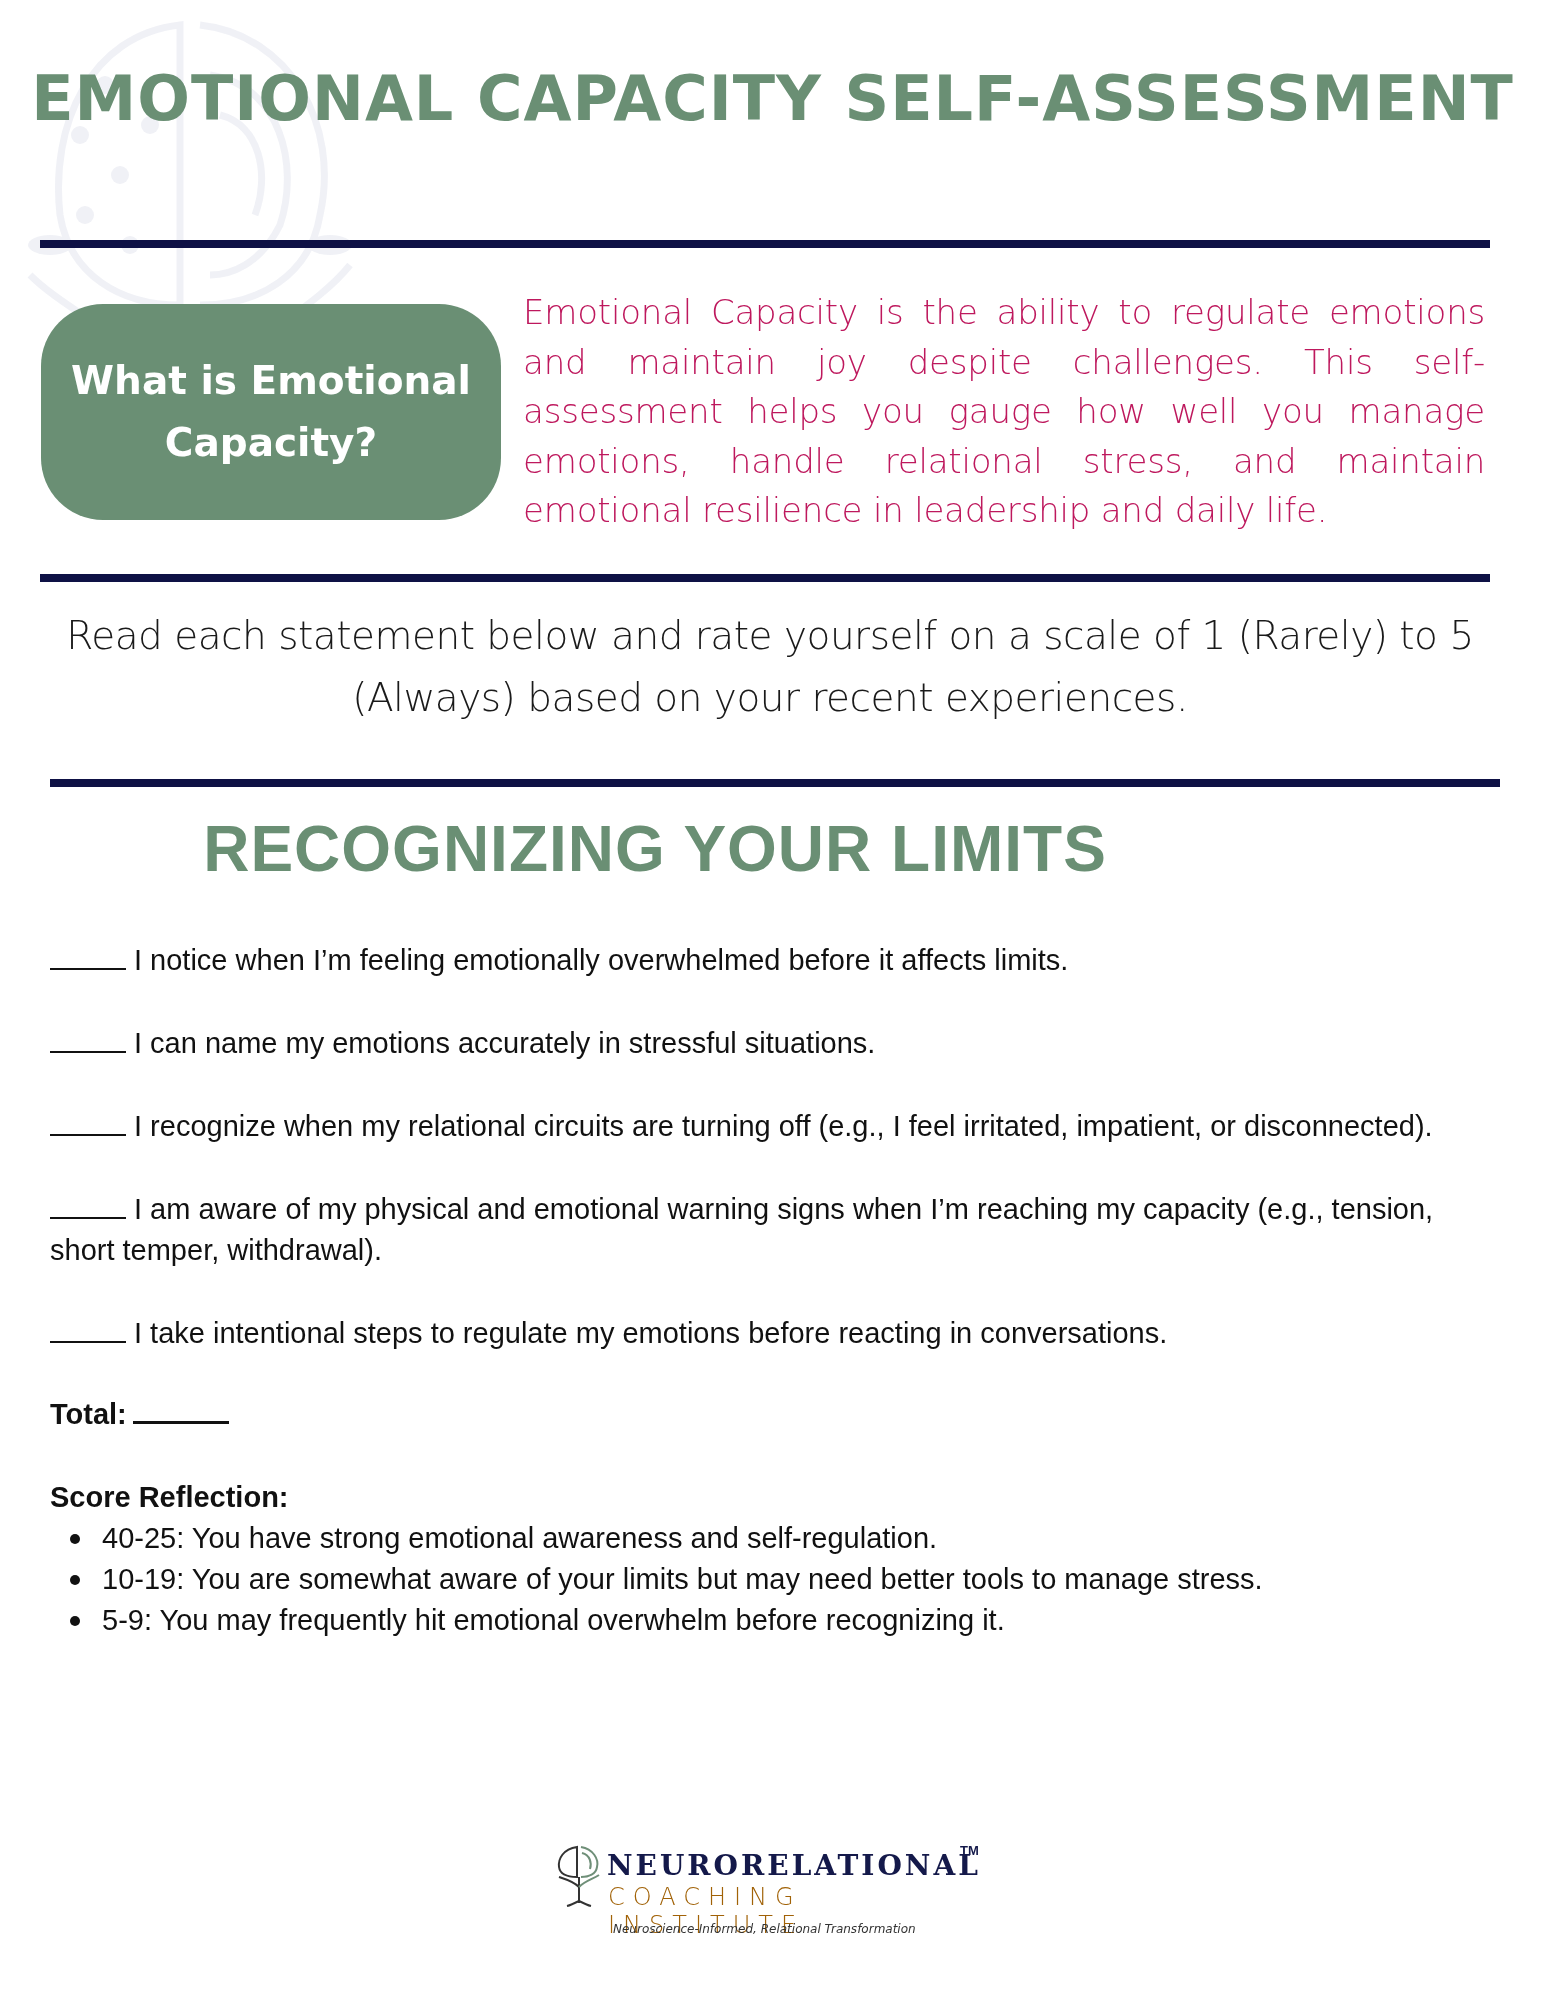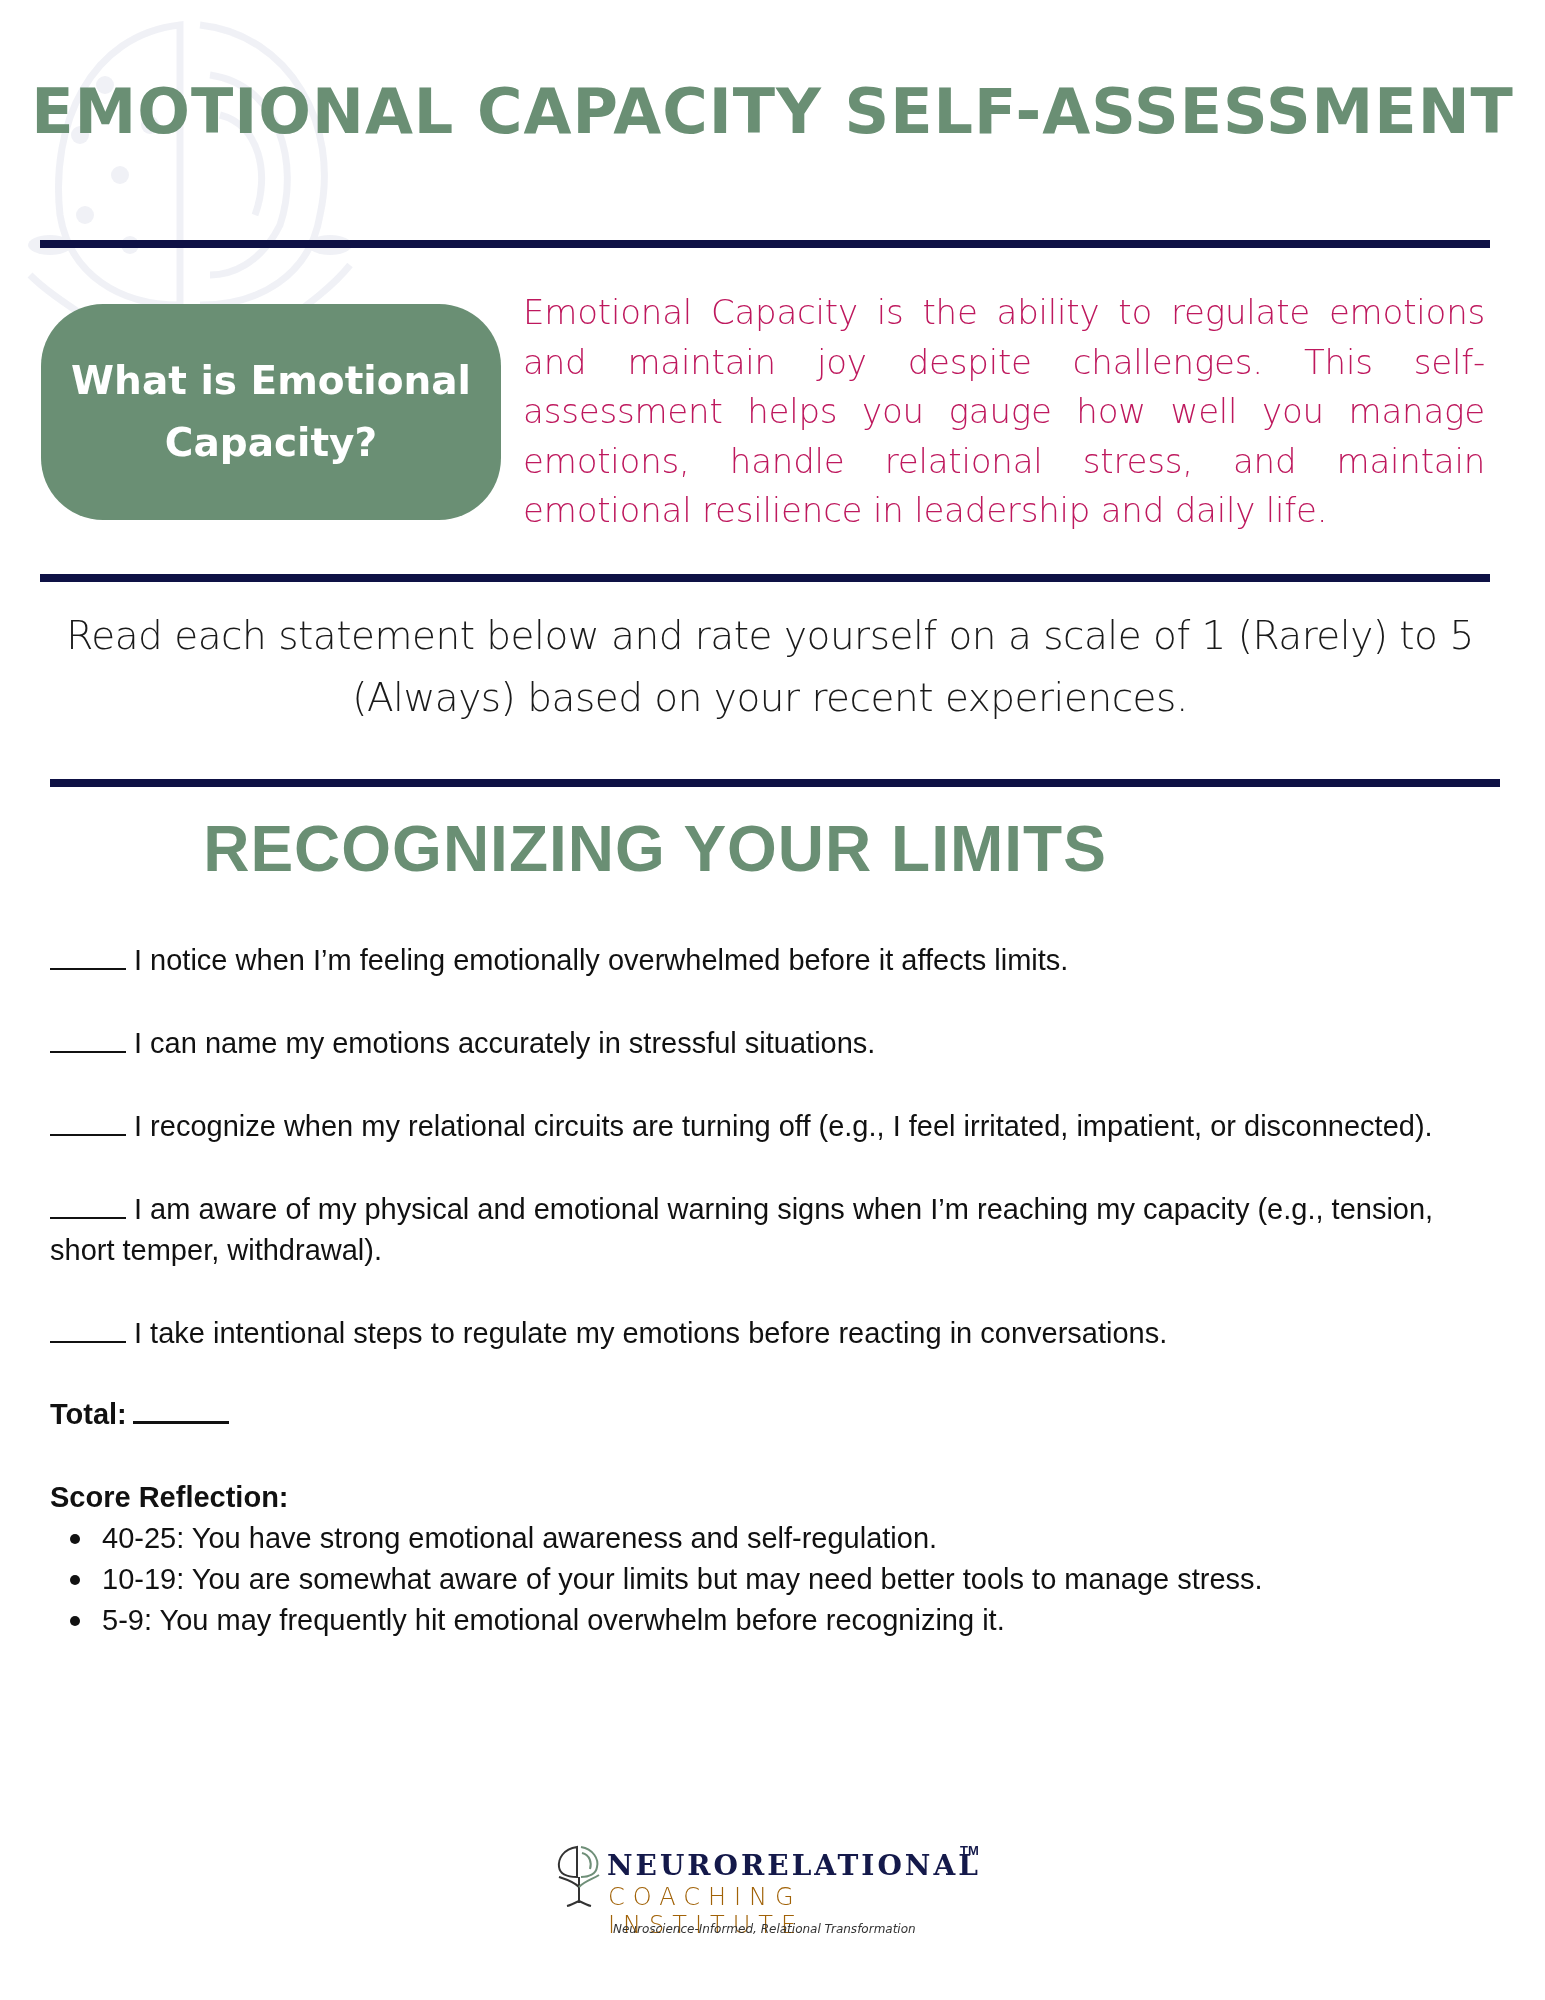--- a/index.html
+++ b/index.html
@@ -2,21 +2,21 @@
 <html><head>
   <meta charset="utf-8">
   <style>
     * { box-sizing: border-box; margin: 0; padding: 0; }
     html, body { width: 1545px; height: 2000px; background: #ffffff; overflow: hidden; }
     body { position: relative; font-family: "Liberation Sans", sans-serif; color: #111111; }
 
     .watermark { position: absolute; left: 10px; top: 15px; width: 350px; height: 530px; opacity: 0.55; }
 
     .title {
-      position: absolute; left: 0; top: 75px; width: 1545px; text-align: center;
+      position: absolute; left: 0; top: 62px; width: 1545px; text-align: center;
       font-family: "DejaVu Sans", sans-serif; font-weight: bold; font-size: 62px;
       color: #6a8f74; letter-spacing: 1px;
     }
     .rule { position: absolute; height: 8px; background: #0e1145; }
     .rule-1 { left: 40px; top: 240px; width: 1450px; }
     .rule-2 { left: 40px; top: 574px; width: 1450px; }
     .rule-3 { left: 50px; top: 779px; width: 1450px; }
 
     .pill {
       position: absolute; left: 41px; top: 304px; width: 460px; height: 216px;

